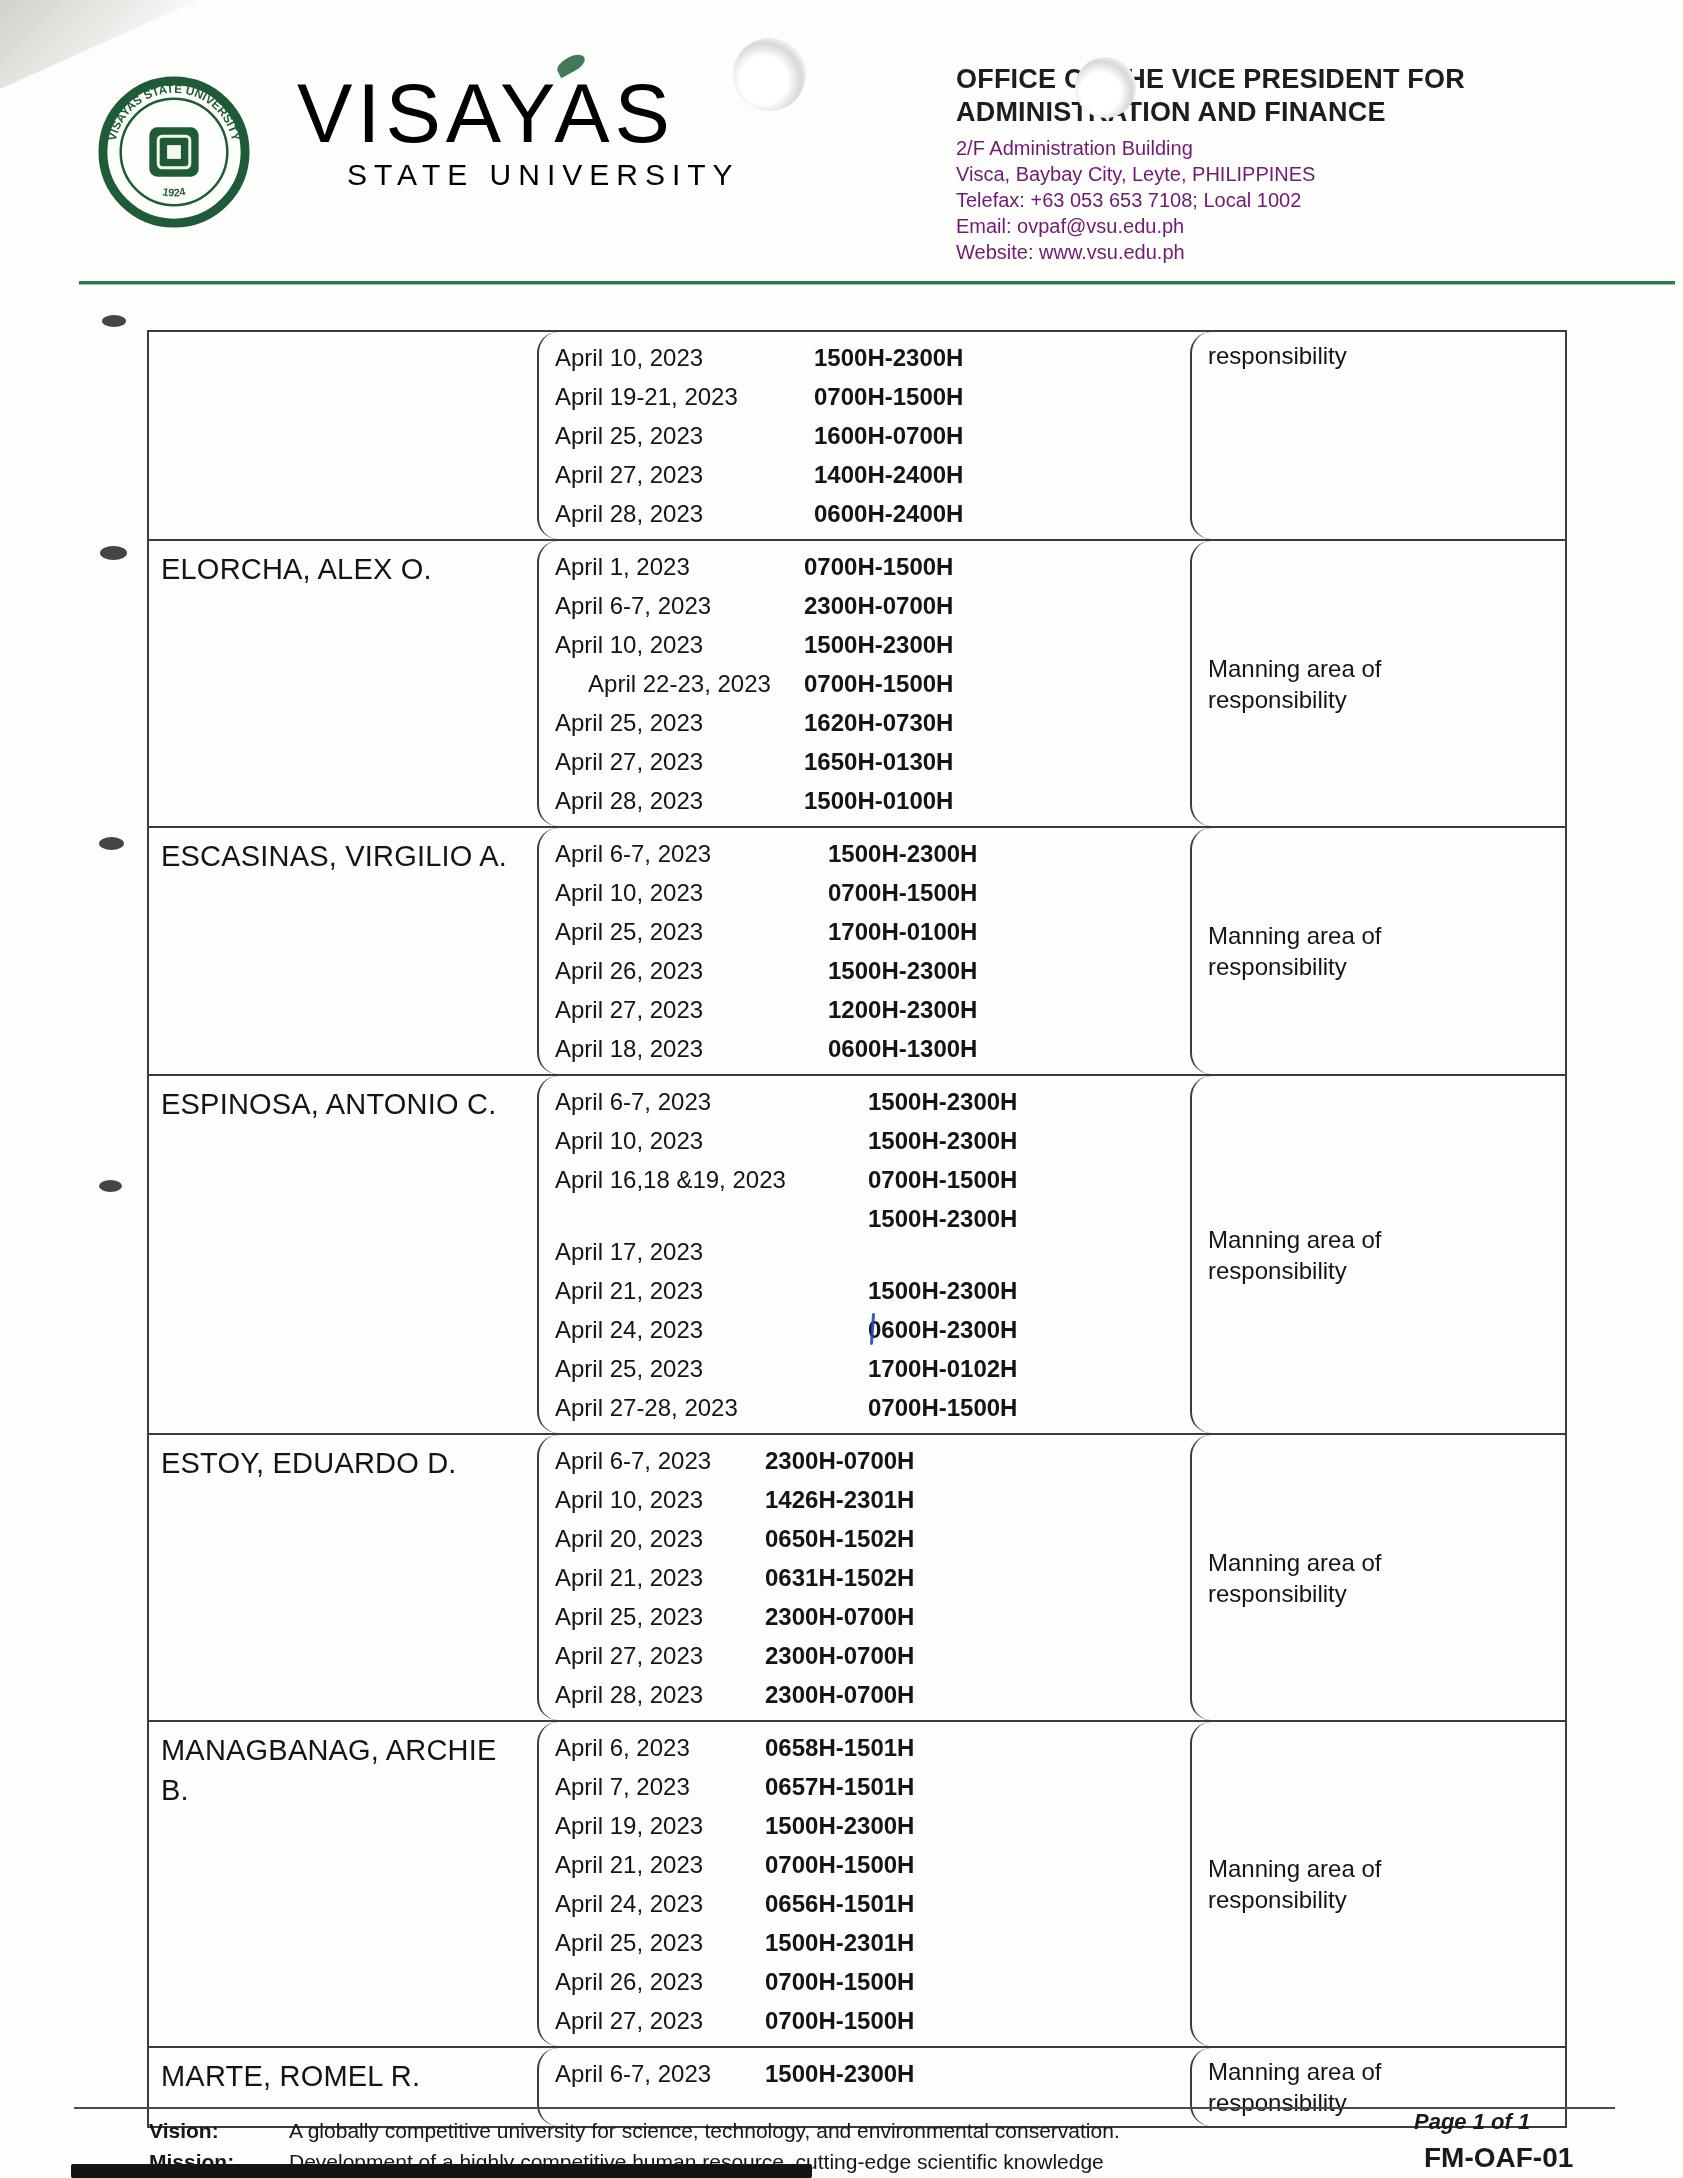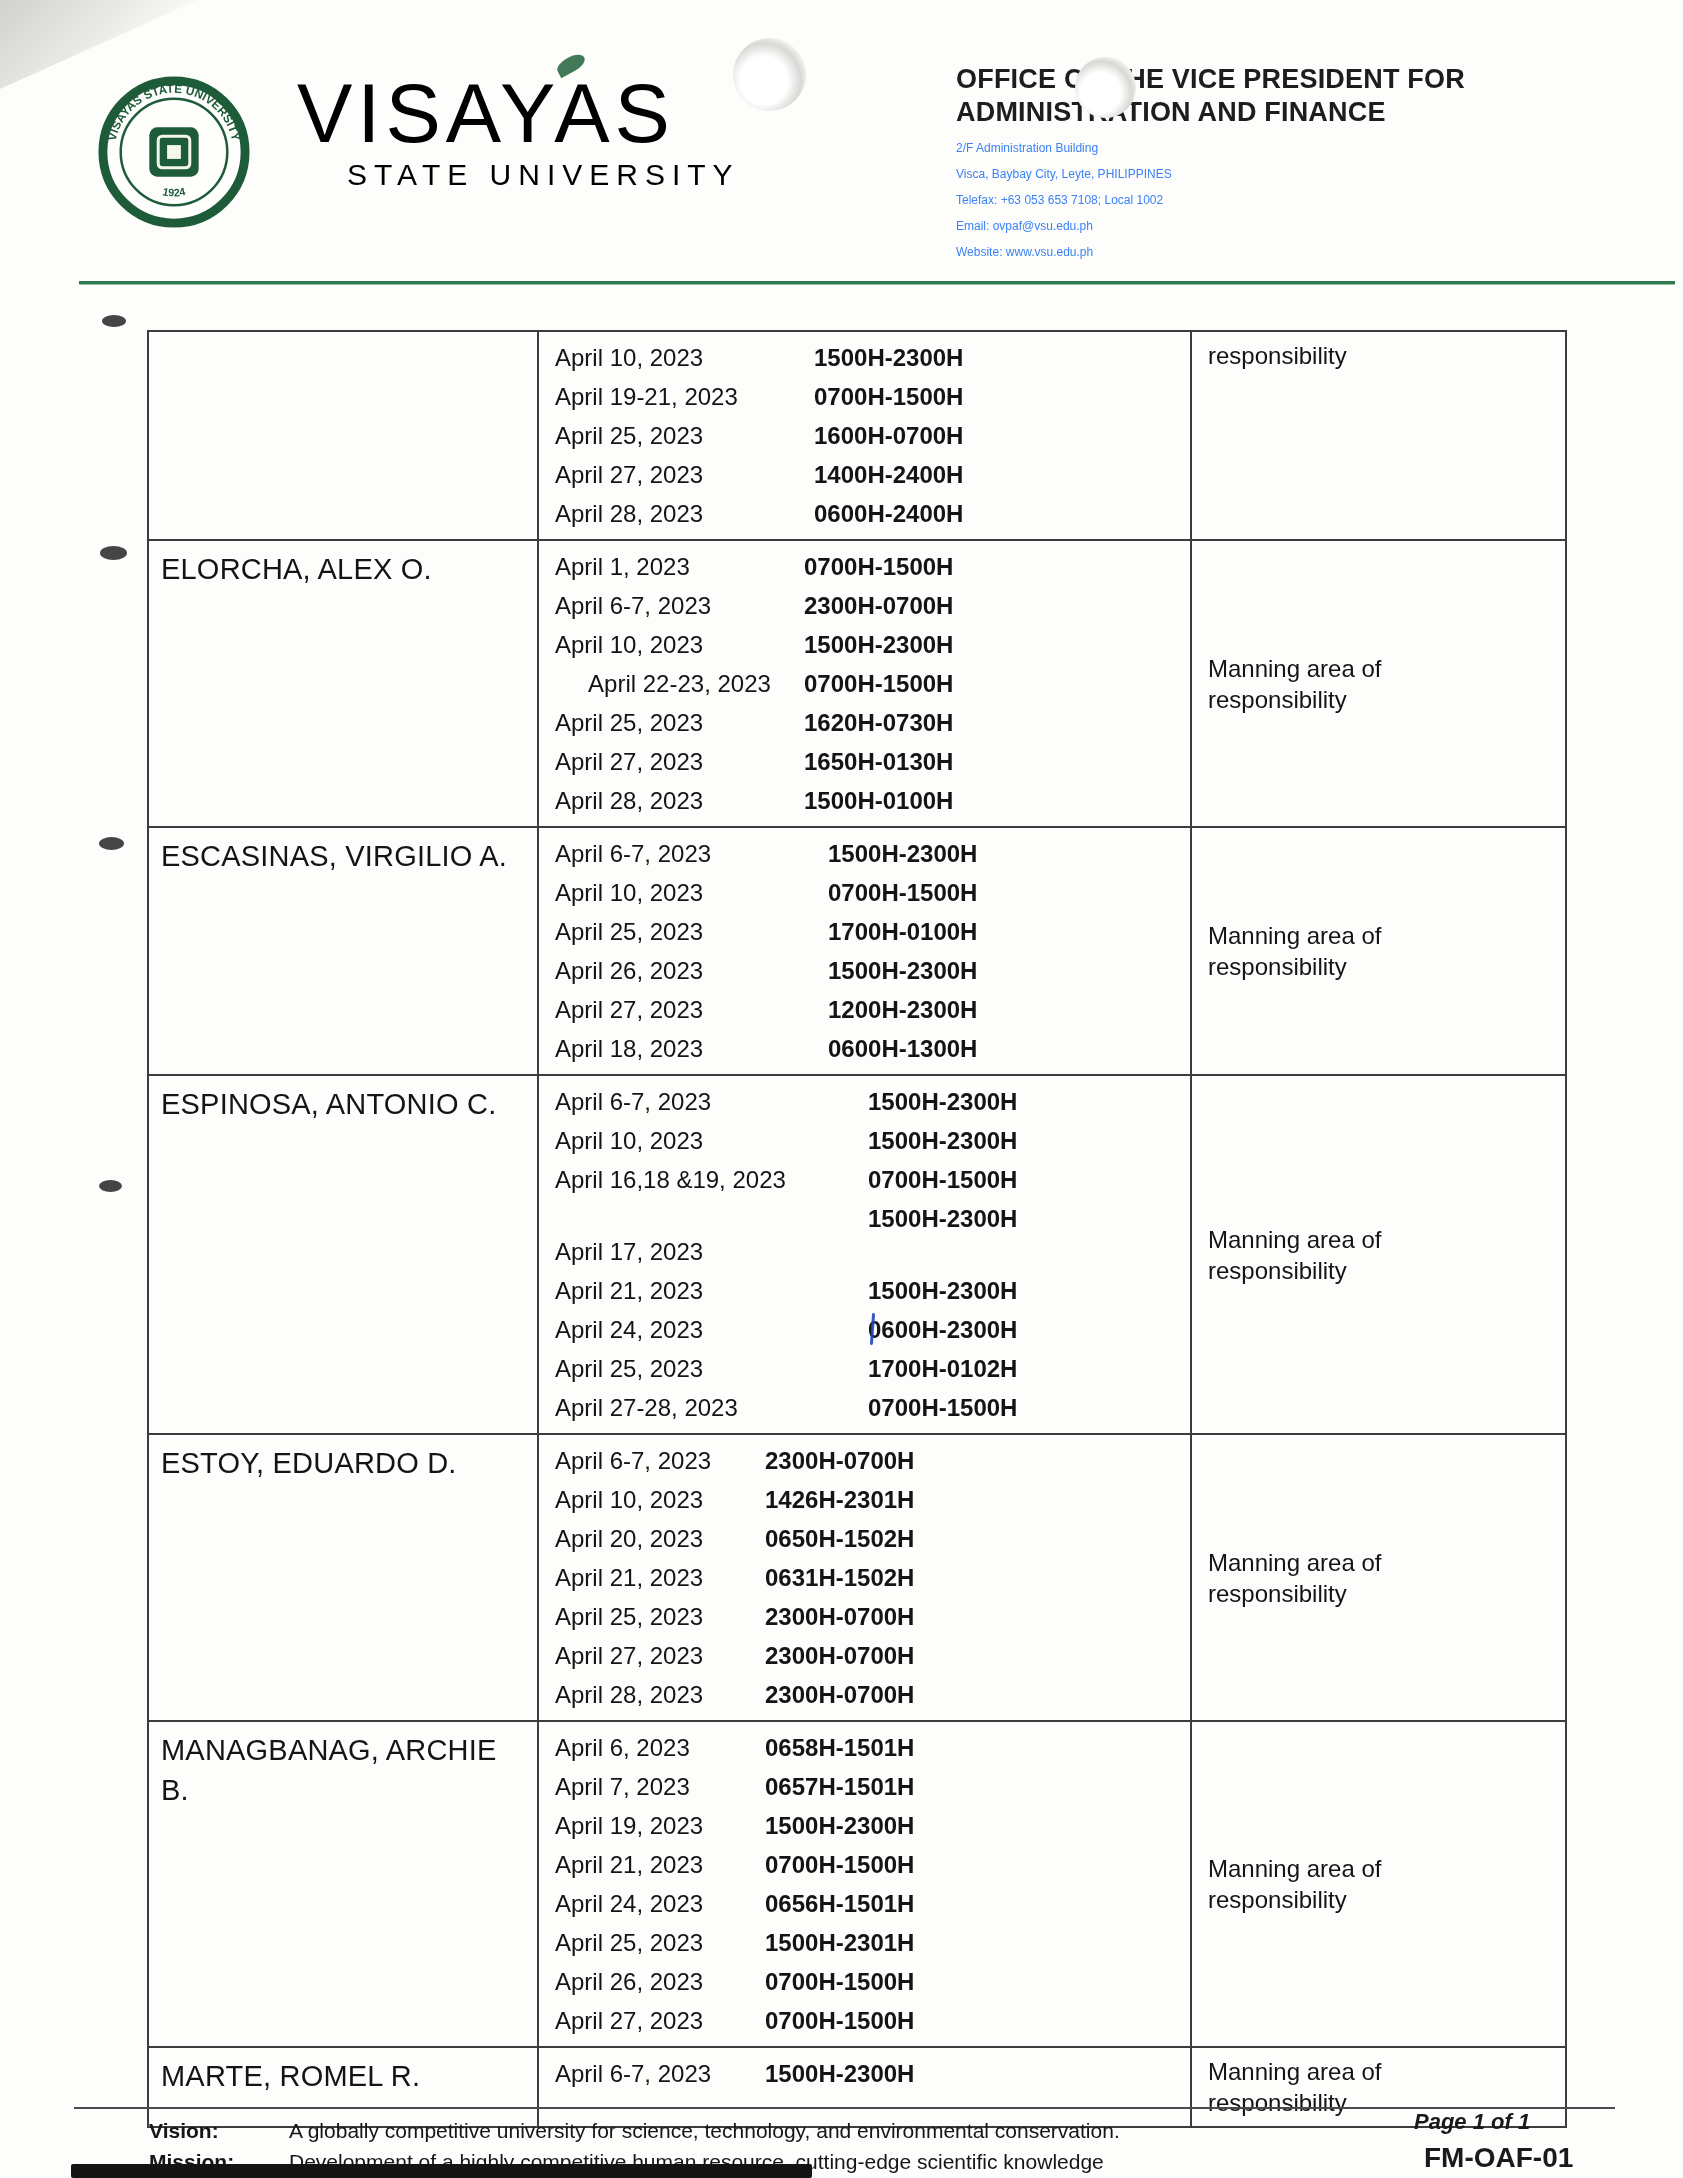--- a/index.html
+++ b/index.html
@@ -29,36 +29,36 @@
 
   
   .seal { position:absolute; left:97px; top:75px; }
   .wordmark { position:absolute; left:297px; top:71px; color:#000000; }
   .wordmark .big { font-size:83px; letter-spacing:5px; font-weight:400; line-height:85px; }
   .wordmark .sub { font-size:30px; letter-spacing:7px; font-weight:400; margin-left:50px; margin-top:2px; }
   .leaf { position:absolute; left:556px; top:57px; width:30px; height:15px;
           background:#2e6b47; border-radius:50% 50% 50% 0; transform:rotate(-28deg); opacity:.9; }
   .office-block { position:absolute; left:956px; top:63px; width:594px; }
   .office-title { font-size:27px; font-weight:bold; line-height:33px; color:#1d1d1d; letter-spacing:0.2px; }
-  .office-line  { font-size:12px; line-height:26px; color:#3b82f6; }
+  .office-line  { font-size:20px; line-height:26px; color:#701a75; }
   .office-line.first { margin-top:6px; }
   .header-rule {
     position:absolute; left:79px; top:281px; width:1596px; height:4px;
     background:#2c7a4e; border-bottom:1px solid #9dbfa9;
   }
 
   
   .sched-table {
     position:absolute; left:147px; top:330px; width:1420px;
     border:2px solid #3c3c3c; background:transparent;
     font-size:24px; color:#141414;
   }
   .trow { display:grid; grid-template-columns:388px 653px 1fr; border-top:2px solid #3c3c3c; }
   .trow:first-child { border-top:none; }
-  .tcell { border-left:2px solid #3c3c3c; }
+  .tcell { border-left:2px solid #3c3c3c;border-radius:21px; }
   .tcell.namecell { border-left:none; padding:8px 10px 6px 12px; font-size:29px; letter-spacing:0.2px; line-height:40px; }
   .tcell.schedcell { padding:6px 0 6px 16px; }
   .sline { display:flex; line-height:39px; white-space:nowrap; }
   .sdate { display:inline-block; flex:0 0 auto; }
   .stime { display:inline-block; position:relative;font-weight:bold; }
   .stime.pen::before {
     content:''; position:absolute; left:3px; top:3px; width:3px; height:32px;
     background:#2446b8; transform:rotate(4deg); border-radius:2px; opacity:.9;
   }
   .tcell.remarkcell { display:flex; padding:8px 8px 8px 16px; }

